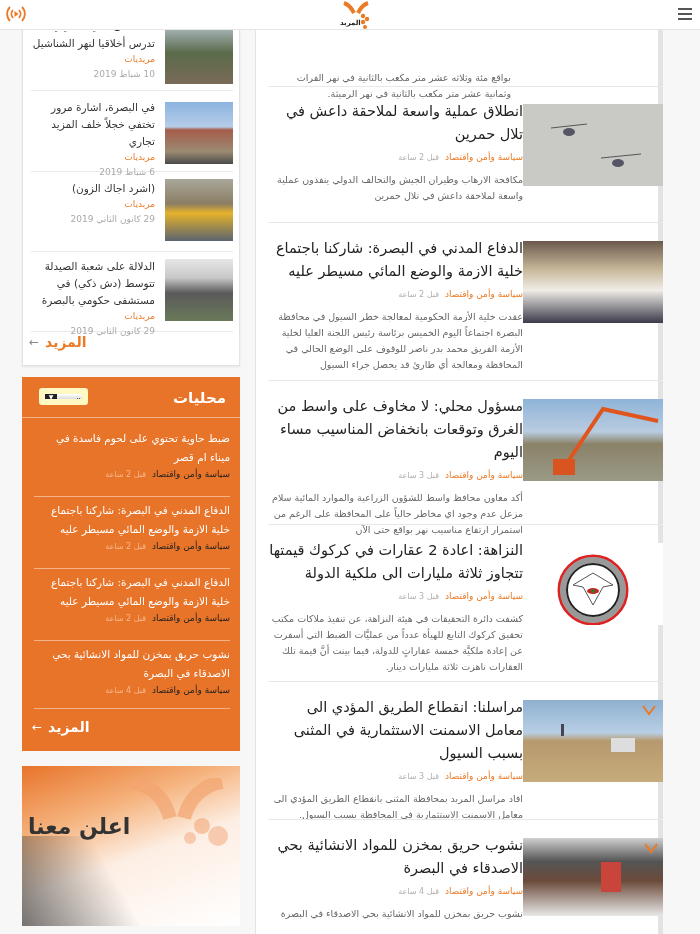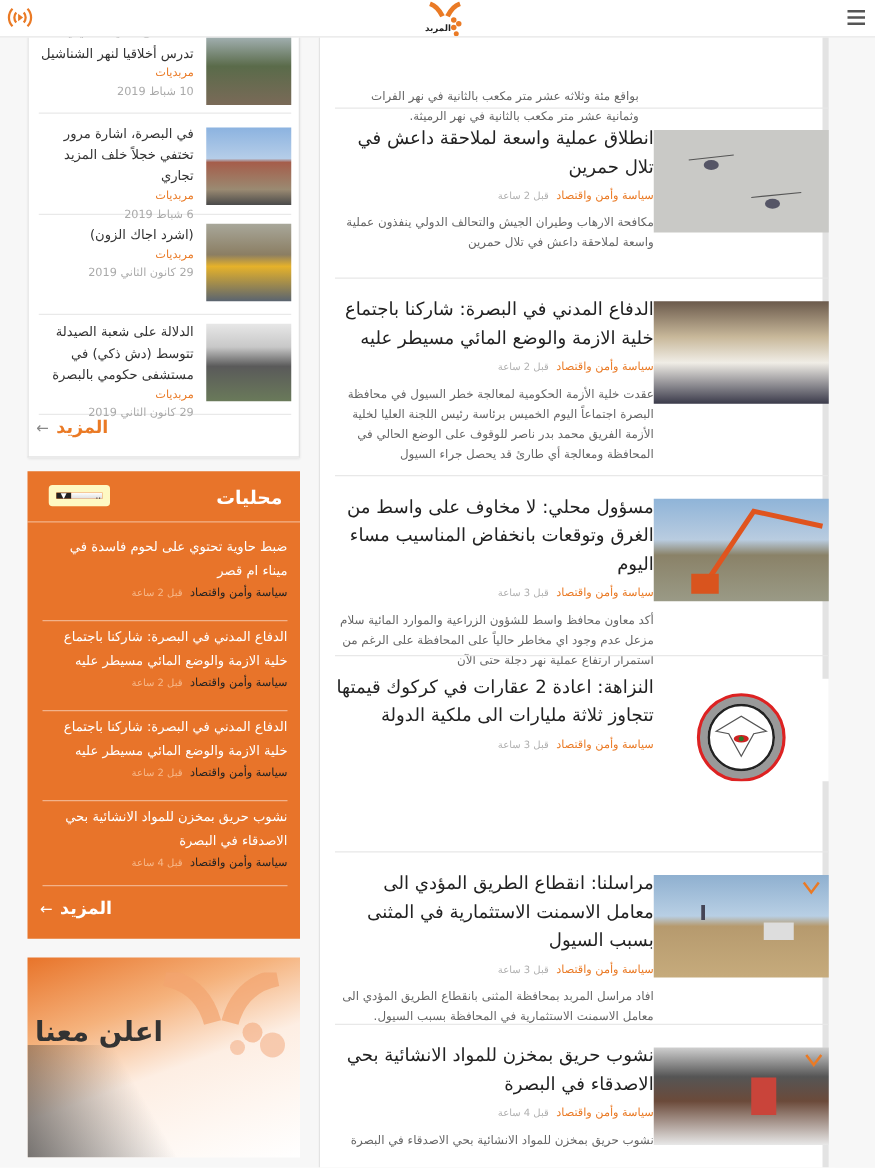--- a/index.html
+++ b/index.html
@@ -125,39 +125,40 @@
 <div class="article" style="top:399px;">
   <div class="thumb" style="background:linear-gradient(#8fb4d8 0%, #b9cce0 40%, #8a8268 55%, #9a9a86 100%);">
     <svg width="140" height="82" viewBox="0 0 140 82">
       <path d="M40 70 L80 10 L135 22" stroke="#e0541e" stroke-width="4" fill="none"></path>
       <rect x="30" y="60" width="22" height="16" fill="#d9541e"></rect>
     </svg>
   </div>
   <div class="text">
     <div class="art-title">مسؤول محلي: لا مخاوف على واسط من الغرق وتوقعات بانخفاض المناسيب مساء اليوم</div>
     <div class="art-meta"><span class="cat">سياسة وأمن واقتصاد</span><span class="time">قبل 3 ساعة</span></div>
-    <div class="art-summary">أكد معاون محافظ واسط للشؤون الزراعية والموارد المائية سلام مزعل عدم وجود اي مخاطر حالياً على المحافظة على الرغم من استمرار ارتفاع عملية نهر دجلة حتى الآن</div>
+    <div class="art-summary">أكد معاون محافظ واسط للشؤون الزراعية والموارد المائية سلام مزعل عدم وجود اي مخاطر حالياً على المحافظة على الرغم من استمرار ارتفاع مناسيب نهر بواقع حتى الآن</div>
   </div>
 </div>
 <div class="divider" style="top:524px;"></div>
 
 <div class="article" style="top:543px;">
   <div class="thumb" style="background:#fff;">
     <svg width="140" height="90" viewBox="0 0 140 90">
       <circle cx="70" cy="47" r="34" fill="none" stroke="#d22" stroke-width="3"></circle>
       <circle cx="70" cy="47" r="30" fill="none" stroke="#999" stroke-width="6"></circle>
       <circle cx="70" cy="47" r="26" fill="none" stroke="#222" stroke-width="2"></circle>
       <path d="M50 42 L70 30 L90 42 L80 44 L70 62 L60 44 Z" fill="#fff" stroke="#555" stroke-width="1"></path>
       <ellipse cx="70" cy="48" rx="6" ry="3" fill="#c22"></ellipse>
       <circle cx="70" cy="48" r="2" fill="#2a7a2a"></circle>
     </svg>
   </div>
   <div class="text">
     <div class="art-title">النزاهة: اعادة 2 عقارات في كركوك قيمتها تتجاوز ثلاثة مليارات الى ملكية الدولة</div>
     <div class="art-meta"><span class="cat">سياسة وأمن واقتصاد</span><span class="time">قبل 3 ساعة</span></div>
+    <div class="art-summary">كشفت دائرة التحقيقات في هيئة النزاهة، عن تنفيذ ملاكات مكتب تحقيق كركوك التابع للهيأة عدداً من عمليَّات الضبط التي أسفرت عن إعادة ملكيَّة خمسة عقاراتٍ للدولة، فيما بينت أنَّ قيمة تلك العقارات ناهزت ثلاثة مليارات دينار.</div>
   </div>
 </div>
 <div class="divider" style="top:681px;"></div>
 
 <div class="article" style="top:700px;">
   <div class="thumb" style="background:linear-gradient(#8fb0d0 0%, #b8cfe4 40%, #b69a6e 50%, #c6ab7c 100%);">
     <svg width="140" height="82" viewBox="0 0 140 82">
       <rect x="88" y="38" width="24" height="14" fill="#ddd"></rect>
       <rect x="38" y="24" width="3" height="12" fill="#445"></rect>
       <path d="M120 6 L126 14 L132 6" stroke="#ea7a25" stroke-width="2" fill="none"></path>

